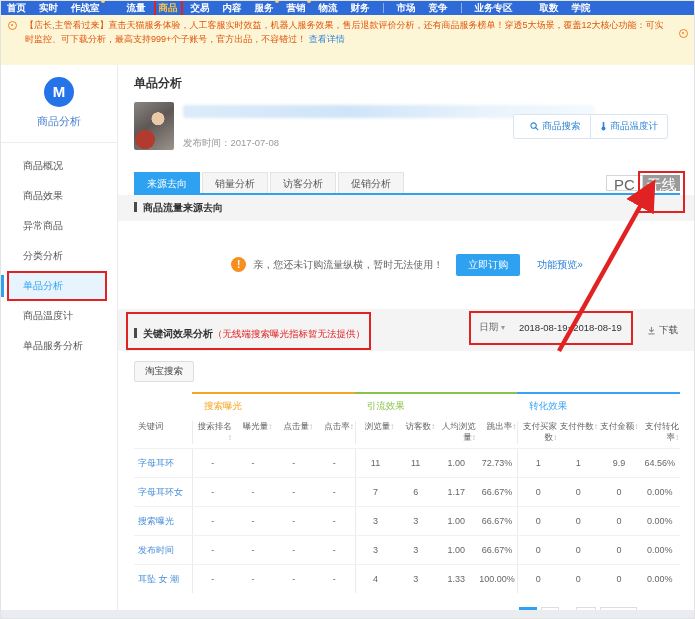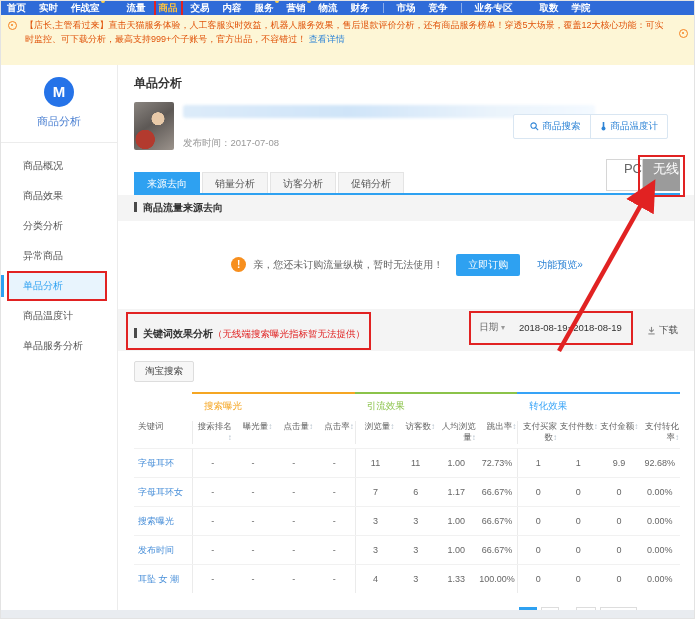--- a/index.html
+++ b/index.html
@@ -46,21 +46,21 @@
   .publish { margin-top:19px; color:#999; font-size:9.5px; }
   .hdr-btns { position:absolute; right:12px; top:12px; display:flex; border:1px solid #d9e6f2; border-radius:2px; background:#fff;padding-left:7px; }
   .hdr-btn { padding:5px 9px; font-size:9.5px; color:#2e84d6; display:flex; align-items:center; gap:4px; cursor:pointer; white-space:nowrap; }
   .hdr-btn + .hdr-btn { border-left:1px solid #d9e6f2; }
 
   
   .tabs { display:flex; align-items:flex-end; border-bottom:2px solid #2ea1f1; margin-top:12px; height:23px; }
   .tab { height:21px; line-height:21px; padding:0 12px; font-size:10px; background:#f5f5f5; color:#555; border:1px solid #e4e4e4; border-bottom:none; margin-right:2px; cursor:pointer; }
   .tab.active { background:#2ea1f1; color:#fff; border-color:#2ea1f1; }
   .device { margin-left:auto; display:flex; margin-bottom:2px; position:relative; }
-  .dev-btn { width:37px; height:32px; line-height:18px; text-align:right; font-size:13px; border:1px solid #d6d6d6; background:#fff; color:#666; cursor:pointer; }
+  .dev-btn { width:37px; height:16px; line-height:18px; text-align:center; font-size:15px; border:1px solid #d6d6d6; background:#fff; color:#666; cursor:pointer; }
   .dev-btn.sel { background:#9b9b9b; border-color:#9b9b9b; color:#fff; }
   .anno-wireless { position:absolute; top:-4px; right:-5px; width:47px; height:42px; border:2px solid #e12222; pointer-events:none; z-index:40; }
 
   
   .band { margin:0 -14px 0 -16px; background:#f4f4f4; padding:6px 16px; font-size:10px; font-weight:bold; color:#333; }
   .bar::before { content:""; display:inline-block; width:3px; height:10px; background:#4a4a4a; margin-right:6px; vertical-align:-1px; }
   .notice-area { height:88px; display:flex; align-items:center; justify-content:center; gap:7px; font-size:10px; color:#666; }
   .warn { width:15px; height:15px; border-radius:50%; background:#f78f1e; color:#fff; font-weight:bold; text-align:center; line-height:15px; font-size:10px; }
   .buy-btn { background:#2ea1f1; color:#fff; padding:4px 12px; border-radius:2px; font-size:10px; margin-left:6px; cursor:pointer; border:none; }
   .preview-link { color:#2e84d6; margin-left:10px; text-decoration:none; cursor:pointer; }
@@ -141,22 +141,22 @@
 
   <div class="content">
     <aside class="sidebar">
       <div class="logo-wrap">
         <div class="logo"><span>M</span></div>
         <div class="app-name">商品分析</div>
       </div>
       <div class="side-divider"></div>
       <div class="side-item">商品概况</div>
       <div class="side-item">商品效果</div>
+      <div class="side-item">异常商品</div>
       <div class="side-item">分类分析</div>
-      <div class="side-item">异常商品</div>
       <div class="side-item active">单品分析</div>
       <div class="side-item">商品温度计</div>
       <div class="side-item">单品服务分析</div>
     </aside>
 
     <main class="main">
       <h1 class="page-title">单品分析</h1>
 
       <div class="prod">
         <div class="thumb"></div>
@@ -256,21 +256,21 @@
           <div class="td">-</div>
           <div class="td">-</div>
           <div class="td">-</div>
           <div class="td">11</div>
           <div class="td">11</div>
           <div class="td">1.00</div>
           <div class="td">72.73%</div>
           <div class="td">1</div>
           <div class="td">1</div>
           <div class="td">9.9</div>
-          <div class="td">92.68%</div>
+          <div class="td">64.56%</div>
         </div>
         <div class="tr">
           <div class="td kw">字母耳环女</div>
           <div class="td">-</div>
           <div class="td">-</div>
           <div class="td">-</div>
           <div class="td">-</div>
           <div class="td">7</div>
           <div class="td">6</div>
           <div class="td">1.17</div>

